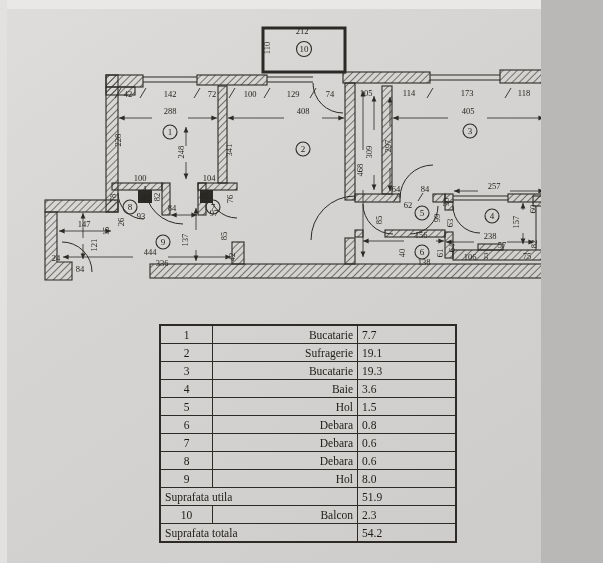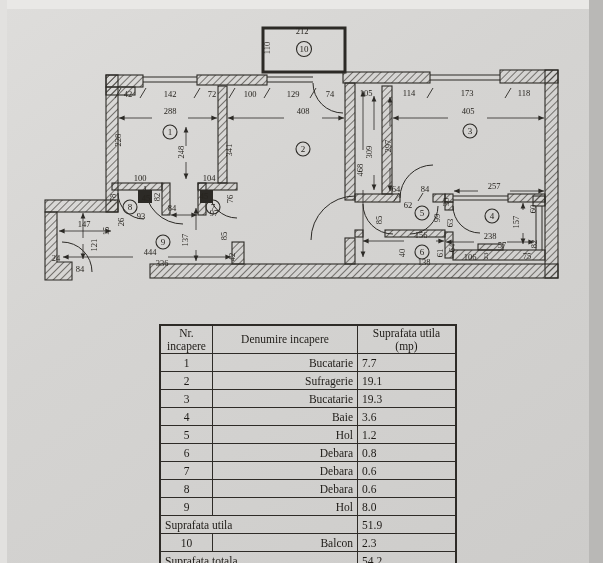--- a/index.html
+++ b/index.html
@@ -1,17 +1,17 @@
 <!DOCTYPE html>
 <html><head>
 <meta charset="utf-8">
 <style>
   html,body{margin:0;padding:0;background:#b9b8b6;}
   .photo{
-    position:relative;width:589px;height:563px;overflow:hidden;
+    position:relative;width:541px;height:563px;overflow:hidden;
     background:linear-gradient(145deg,#dedddb 0%,#d5d4d2 40%,#cdccca 100%);
     font-family:"Liberation Serif",serif;color:#27241f;text-decoration:underline;
   }
   .edge-top{position:absolute;top:0;left:0;width:603px;height:9px;background:#e9e8e6;}
   .edge-left{position:absolute;top:0;left:0;width:7px;height:563px;background:#e2e1df;}
   svg.plan{position:absolute;left:0;top:0;}
   svg text{fill:#27241f;font-family:"Liberation Serif",serif;}
   .d{font-size:8.5px;text-anchor:middle;}
   .ds{font-size:7px;text-anchor:middle;}
   .rn{font-size:9px;text-anchor:middle;}
@@ -248,25 +248,20 @@
       <text class="rn" x="422" y="255">6</text>
       <text class="rn" x="213" y="210">7</text>
       <text class="rn" x="130" y="210">8</text>
       <text class="rn" x="163" y="245">9</text>
       <text class="rn" x="304" y="52">10</text>
     </g>
   </svg>
 
   <table class="area-table">
     <tbody>
-        <tr class="hdr">
-      <td class="c-nr"><span>Nr.</span><br><span>incapere</span></td>
-      <td class="c-name" style="text-align:center">Denumire incapere</td>
-      <td class="c-area"><span>Suprafata utila</span><br><span>(mp)</span></td>
-    </tr>
     <tr>
       <td class="c-nr">1</td>
       <td class="c-name">Bucatarie</td>
       <td class="c-area">7.7</td>
     </tr>
     <tr>
       <td class="c-nr">2</td>
       <td class="c-name">Sufragerie</td>
       <td class="c-area">19.1</td>
     </tr>
@@ -276,21 +271,21 @@
       <td class="c-area">19.3</td>
     </tr>
     <tr>
       <td class="c-nr">4</td>
       <td class="c-name">Baie</td>
       <td class="c-area">3.6</td>
     </tr>
     <tr>
       <td class="c-nr">5</td>
       <td class="c-name">Hol</td>
-      <td class="c-area">1.2</td>
+      <td class="c-area">1.5</td>
     </tr>
     <tr>
       <td class="c-nr">6</td>
       <td class="c-name">Debara</td>
       <td class="c-area">0.8</td>
     </tr>
     <tr>
       <td class="c-nr">7</td>
       <td class="c-name">Debara</td>
       <td class="c-area">0.6</td>

